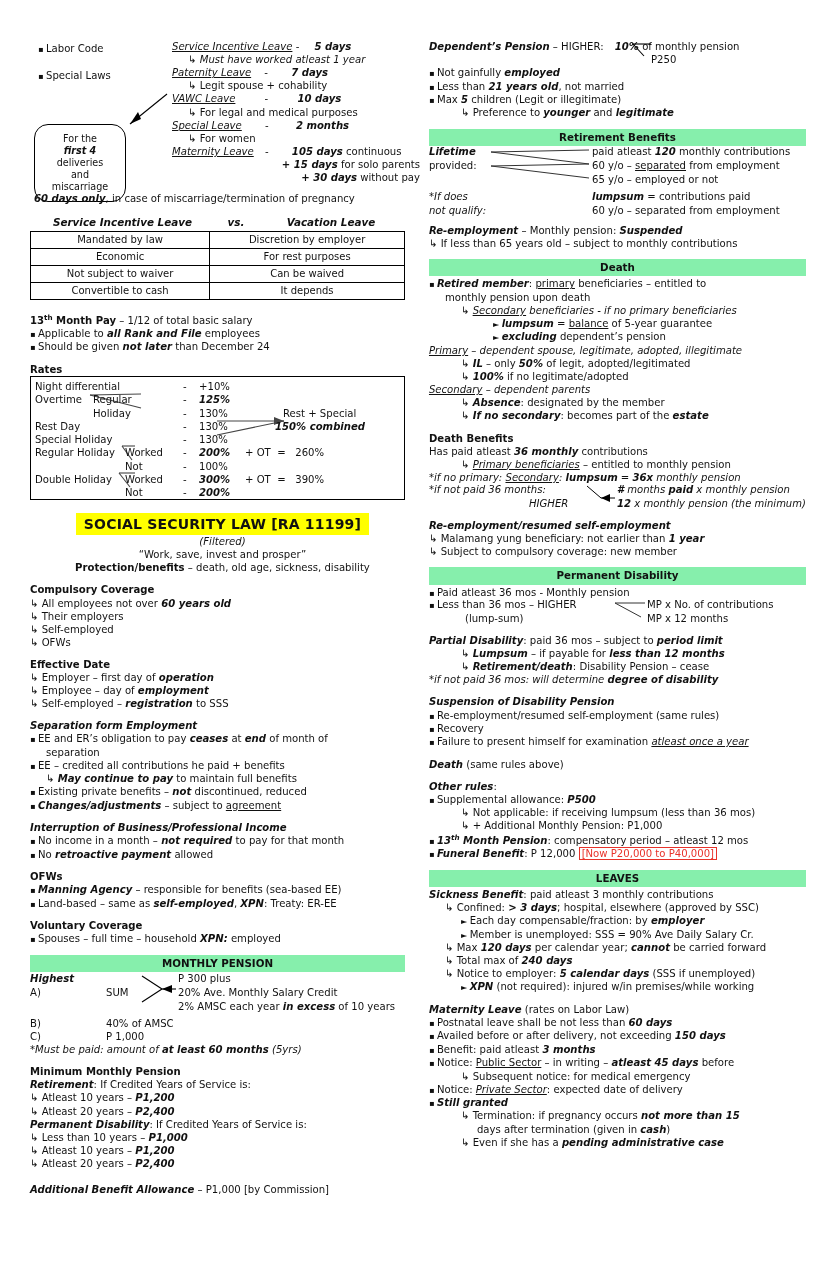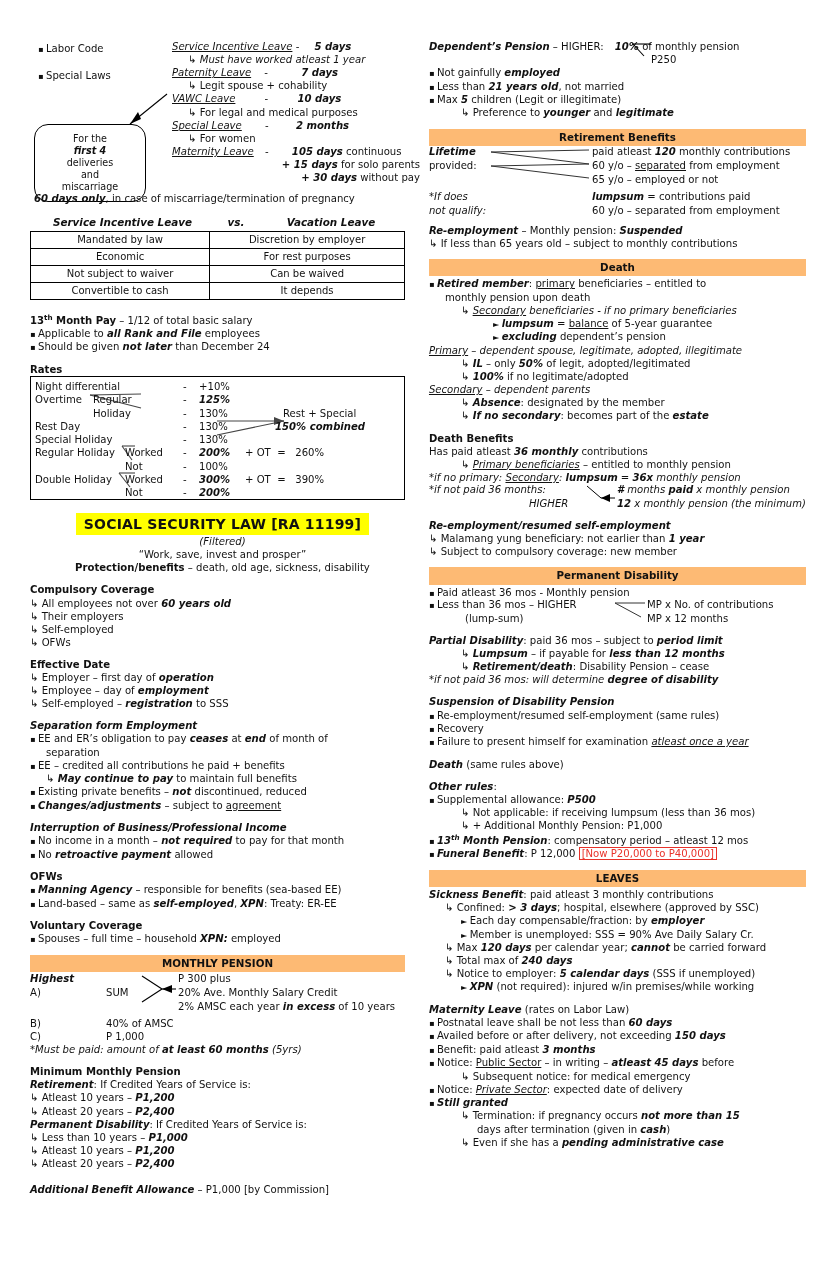--- a/index.html
+++ b/index.html
@@ -37,21 +37,21 @@
   .arrowli { padding-left: 11px; text-indent: -11px; }
   .arrowli:before { content:"\21B3\00A0"; }
   .tri { padding-left: 11px; text-indent: -11px; }
   .tri:before { content:"\25BA\00A0"; font-size: 8px;}
   .ind1 { margin-left: 16px; }
   .ind2 { margin-left: 32px; }
   .ind3 { margin-left: 48px; }
   .ind4 { margin-left: 64px; }
 
   .hdr-band {
-    background: #fdba74; text-align:center; font-weight:bold;
+    background: #86efac; text-align:center; font-weight:bold;
     padding: 2px 0 2px 0; margin-bottom: 1px; font-size:10.3px;
   }
   .title-hl {
     background:#ffff00; display:inline-block; padding:2px 8px;
     font-weight:bold; font-size:14px; letter-spacing:0.2px;
   }
   .center { text-align:center; }
 
   table.cmp { border-collapse: collapse; width: 375px; margin-top:1px; }
   table.cmp td { border:1px solid #000; text-align:center; padding:1.5px 2px; font-size:10px; }
@@ -59,21 +59,21 @@
   .cmp-head .c1 { width:185px; text-align:center; }
   .cmp-head .c2 { width:42px; text-align:center; }
   .cmp-head .c3 { flex:1; text-align:center; }
 
   .rates-box { border:1px solid #000; width:375px; padding:3px 4px 4px 4px; position:relative; }
   .rates-box .row { font-size:10.1px; line-height:1.32; }
 
   .red-note { color:#e8322a; border:1px solid #e8322a; padding:0 2px; }
 
   .roundbox {
-    position:absolute; left:4px; top:84px; width:112px; height:78px;
+    position:absolute; left:4px; top:84px; width:92px; height:78px;
     border:1.2px solid #000; border-radius:14px;
     display:flex; flex-direction:column; align-items:center; justify-content:center;
     text-align:center; font-size:9.6px; line-height:1.26;
   }
   svg.ovl { position:absolute; left:0; top:0; overflow:visible; pointer-events:none; }
   .lead { position:relative; }
 </style>
 </head>
 <body>
 
@@ -105,21 +105,21 @@
         <div style="position:relative;">
           <span class="ui">Service Incentive Leave</span>
           <span>-</span>
           <span class="bi" style="margin-left:12px;">5 days</span>
         </div>
         <div class="arrowli ind1"><span class="i">Must have worked atleast 1 year</span></div>
 
         <div style="position:relative;">
           <span class="ui">Paternity Leave</span>
           <span style="margin-left:10px;">-</span>
-          <span class="bi" style="margin-left:30px;">7 days</span>
+          <span class="bi" style="margin-left:20px;">7 days</span>
         </div>
         <div class="arrowli ind1">Legit spouse + cohability</div>
 
         <div style="position:relative;">
           <span class="ui">VAWC Leave</span>
           <span style="margin-left:26px;">-</span>
           <span class="bi" style="margin-left:26px;">10 days</span>
         </div>
         <div class="arrowli ind1">For legal and medical purposes</div>
 

